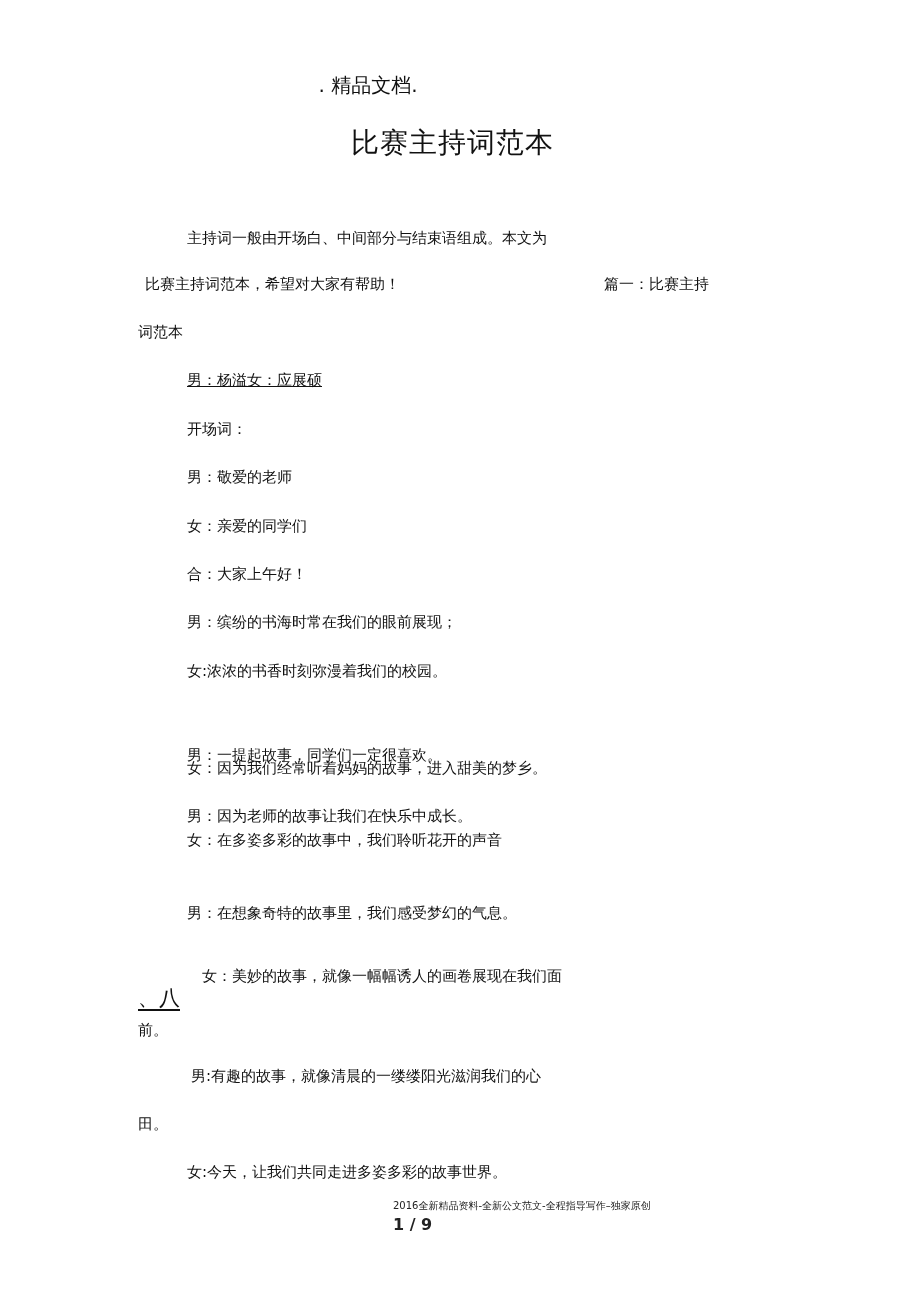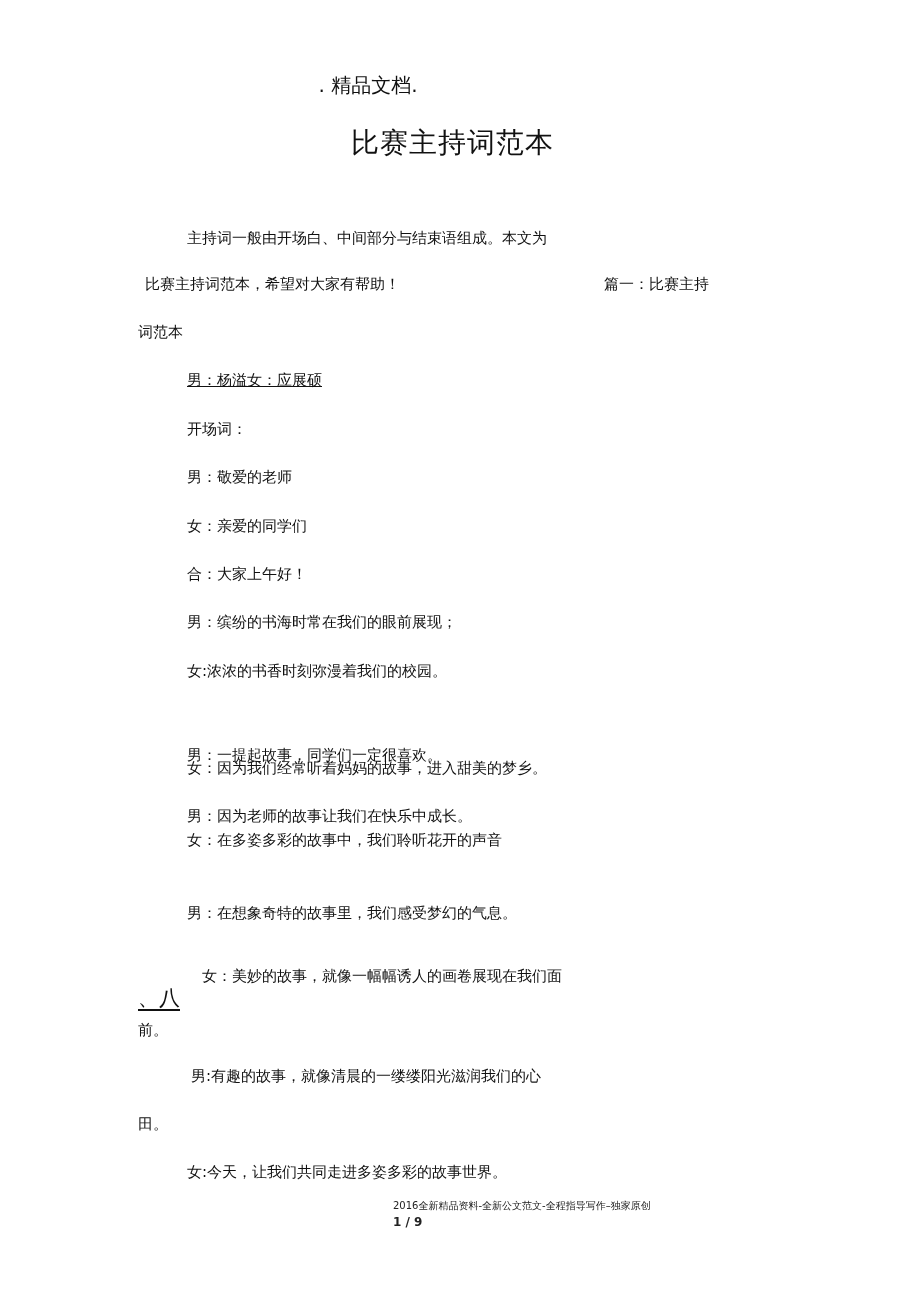--- a/index.html
+++ b/index.html
@@ -7,21 +7,21 @@
     width: 920px; height: 1303px; position: relative; overflow: hidden;
     font-family: "DejaVu Sans", "Liberation Sans", sans-serif;
     color: #111111;
   }
   .abs { position: absolute; white-space: nowrap; }
   .header { top: 72px; left: 0; width: 736px; text-align: center; font-size: 20px; }
   .title { top: 124px; left: 0; width: 905px; text-align: center; font-size: 28px; letter-spacing: 1px; }
   .line { font-size: 15px; line-height: 28px; }
   .underline-frag { font-size: 21px; text-decoration: underline; text-underline-offset: 4px; }
   .footer-note { font-size: 10px; color: #222; }
-  .footer-page { font-size: 12px; font-weight: bold; color: #222; }
+  .footer-page { font-size: 16px; font-weight: bold; color: #222; }
 </style>
 </head>
 <body>
 
 <div>
 
   <div class="abs header">. 精品文档.</div>
 
   <div class="abs title">比赛主持词范本</div>
 

